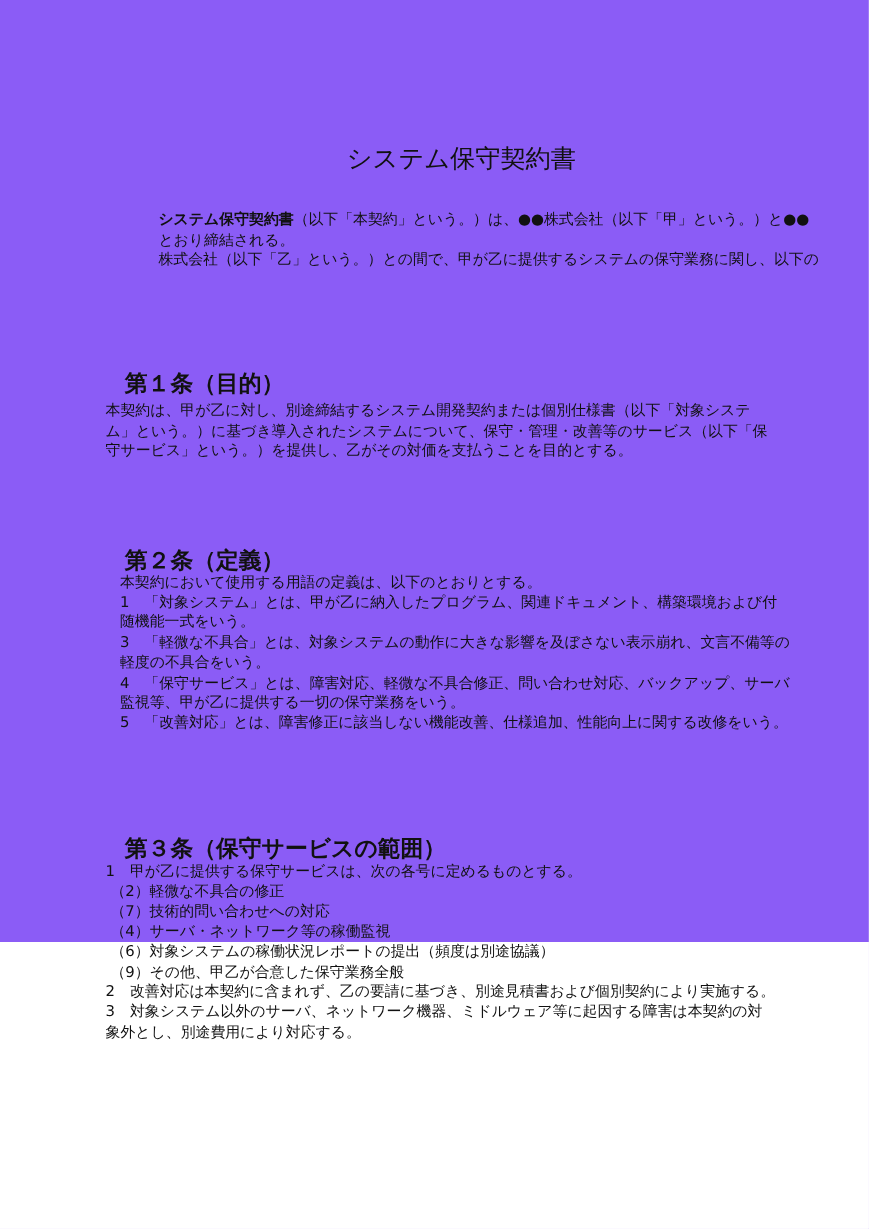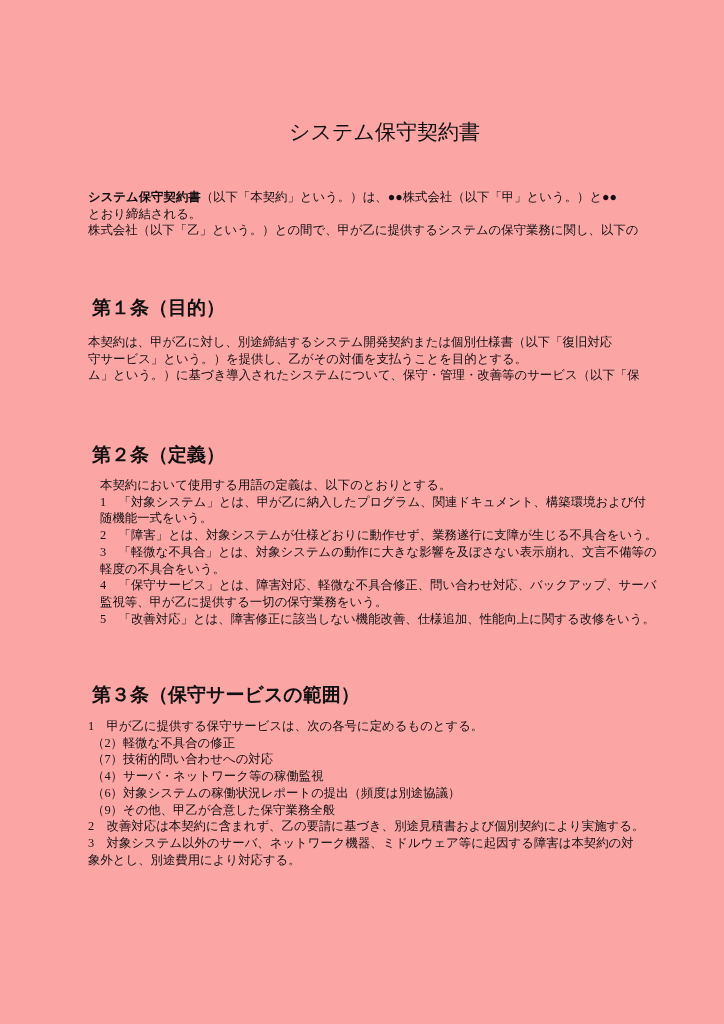--- a/index.html
+++ b/index.html
@@ -12,23 +12,22 @@
       height: 1024px;
       position: relative;
       overflow: hidden;
       font-family: "DejaVu Sans", "Liberation Sans", sans-serif;
       color: #111111;
     }
     .page {
       position: absolute;
       left: 0; top: 0;
       width: 724px;
-      height: 1024px;
-      background: #fca5a5;
-      font-family: Liberation Serif, serif;
+      height: 785px;
+      background: #8b5cf6;
     }
     .doc-title {
       position: absolute;
       left: 0;
       width: 724px;
       top: 117px;
       text-align: center;
       font-size: 21px;
       line-height: 30px;
       letter-spacing: 0px;
@@ -50,53 +49,52 @@
     }
     .line .bold {
       font-weight: bold;
     }
     .heading {
       position: absolute;
       left: 88px;
       font-size: 19px;
       font-weight: bold;
       line-height: 26px;
-      margin: 4px;
+      margin: 16px;
       white-space: nowrap;
     }
     .subitem {
       padding-left: 4px;
     }
   </style>
 </head>
 <body>
 
 <div class="page">
 
   <h1 class="doc-title">システム保守契約書</h1>
 
-  <div class="block" style="top:189px;">
+  <div class="block" style="top:175px;margin-left:44px;">
     <p class="line"><span class="bold">システム保守契約書</span><span>（以下「本契約」という。）は、●●株式会社（以下「甲」という。）と●●</span></p>
     <p class="line">とおり締結される。</p>
     <p class="line">株式会社（以下「乙」という。）との間で、甲が乙に提供するシステムの保守業務に関し、以下の</p>
   </div>
 
   <h2 class="heading" style="top:291px;">第１条（目的）</h2>
   <div class="block" style="top:334px;">
-    <p class="line">本契約は、甲が乙に対し、別途締結するシステム開発契約または個別仕様書（以下「復旧対応</p>
+    <p class="line">本契約は、甲が乙に対し、別途締結するシステム開発契約または個別仕様書（以下「対象システ</p>
+    <p class="line">ム」という。）に基づき導入されたシステムについて、保守・管理・改善等のサービス（以下「保</p>
     <p class="line">守サービス」という。）を提供し、乙がその対価を支払うことを目的とする。</p>
-    <p class="line">ム」という。）に基づき導入されたシステムについて、保守・管理・改善等のサービス（以下「保</p>
   </div>
 
   <h2 class="heading" style="top:438px;">第２条（定義）</h2>
   <div class="block" style="top:477px;margin-left:12px;">
     <p class="line">本契約において使用する用語の定義は、以下のとおりとする。</p>
     <p class="line">1　「対象システム」とは、甲が乙に納入したプログラム、関連ドキュメント、構築環境および付</p>
     <p class="line">随機能一式をいう。</p>
-    <p class="line">2　「障害」とは、対象システムが仕様どおりに動作せず、業務遂行に支障が生じる不具合をいう。</p>
     <p class="line">3　「軽微な不具合」とは、対象システムの動作に大きな影響を及ぼさない表示崩れ、文言不備等の</p>
     <p class="line">軽度の不具合をいう。</p>
     <p class="line">4　「保守サービス」とは、障害対応、軽微な不具合修正、問い合わせ対応、バックアップ、サーバ</p>
     <p class="line">監視等、甲が乙に提供する一切の保守業務をいう。</p>
     <p class="line">5　「改善対応」とは、障害修正に該当しない機能改善、仕様追加、性能向上に関する改修をいう。</p>
   </div>
 
   <h2 class="heading" style="top:678px;">第３条（保守サービスの範囲）</h2>
   <div class="block" style="top:718px;">
     <p class="line">1　甲が乙に提供する保守サービスは、次の各号に定めるものとする。</p>

